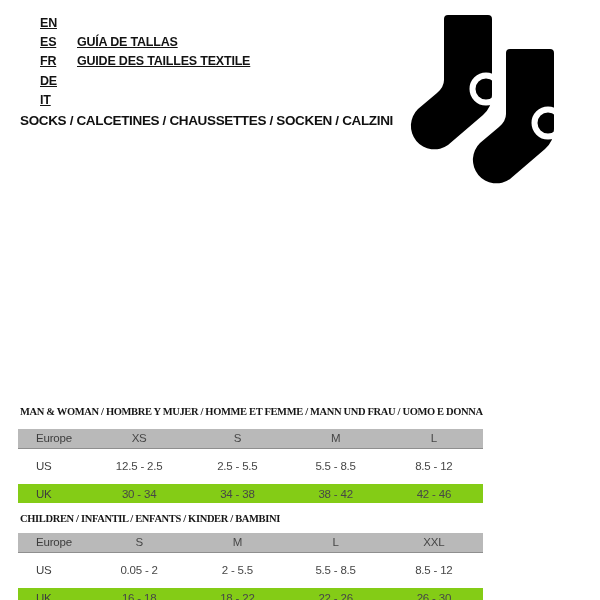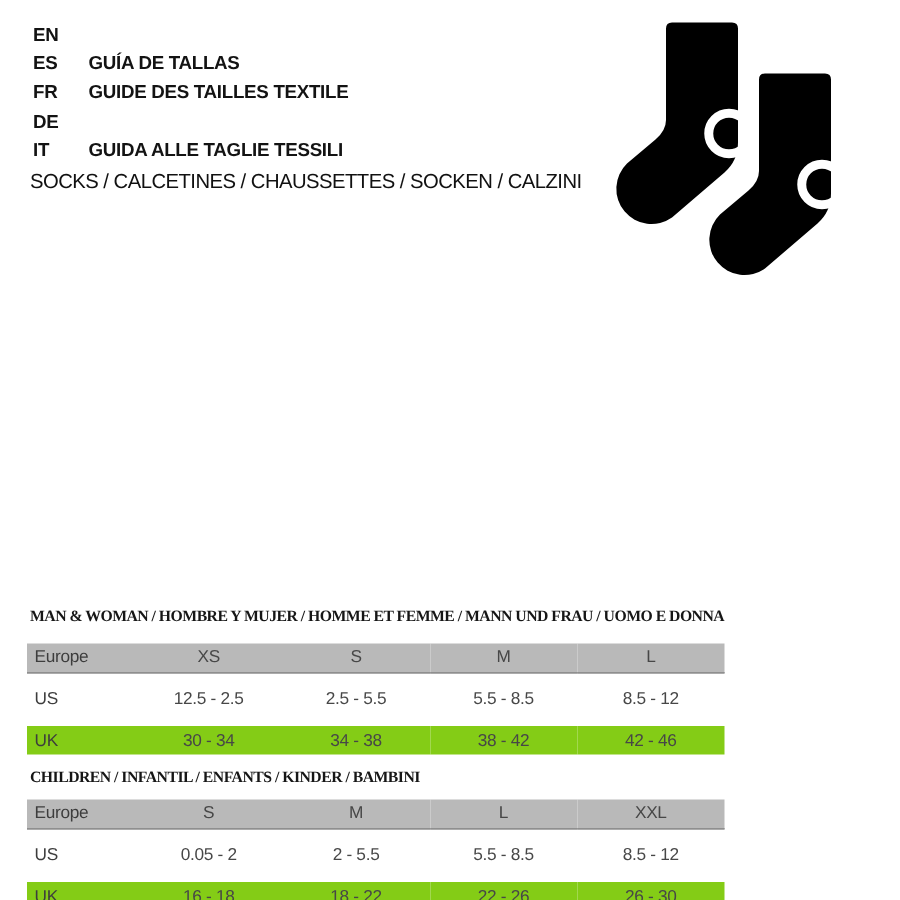--- a/index.html
+++ b/index.html
@@ -5,32 +5,32 @@
   html, body { margin: 0; padding: 0; }
   body {
     width: 600px; height: 600px;
     background: #ffffff;
     font-family: "Liberation Sans", "DejaVu Sans", sans-serif;
     color: #141414;
   }
   .page { position: relative; width: 600px; height: 600px; background: #fff; overflow: hidden; }
 
   
-  .lang-list { position: absolute; left: 22px; top: 13px; }
+  .lang-list { position: absolute; left: 40px; top: 13px; text-decoration: underline; }
   .lang-row { display: flex; height: 19.4px; align-items: center; }
   .lang-code, .lang-label {
     font-weight: bold; font-size: 12.5px; letter-spacing: -0.2px; color: #131313;
     white-space: nowrap;
   }
   .lang-code { width: 37px; flex: 0 0 37px; }
 
   
   .category-title {
     position: absolute; left: 20px; top: 113px;
-    font-weight: normal; font-size: 13.5px; letter-spacing: -0.35px; color: #111;
+    font-weight: bold; font-size: 13.5px; letter-spacing: -0.35px; color: #111;
     white-space: nowrap;
   }
 
   
   .socks-svg { position: absolute; left: 380px; top: 0; }
 
   
   .size-section { position: absolute; left: 18px; width: 465px; }
   .section-adult { top: 404px; }
   .section-children { top: 511px; }
@@ -46,21 +46,21 @@
   col.label-col { width: 72px; }
   thead tr { background: #b9b9b9; height: 19px; }
   thead th { border-bottom: 1px solid #8f8f8f; }
   tbody tr.row-a { background: #ffffff; height: 36px; }
   tbody tr.row-b { background: #84cc16; height: 19px; }
   th, td {
     font-weight: normal; font-size: 11.5px; letter-spacing: -0.2px;
     color: #474747; text-align: center; padding: 0; vertical-align: middle;
     white-space: nowrap;
   }
-  th:first-child, td:first-child { text-align: left; padding-left: 5px; color: #3d3d3d; margin-top: 48px; }
+  th:first-child, td:first-child { text-align: left; padding-left: 18px; color: #3d3d3d; margin-top: 48px; }
 </style>
 </head>
 <body>
 
 <div class="page">
 
   <div class="lang-list">
     <div class="lang-row">
       <span class="lang-code">EN</span>
     </div>
@@ -70,21 +70,20 @@
     </div>
     <div class="lang-row">
       <span class="lang-code">FR</span>
       <span class="lang-label">GUIDE DES TAILLES TEXTILE</span>
     </div>
     <div class="lang-row">
       <span class="lang-code">DE</span>
     </div>
     <div class="lang-row">
       <span class="lang-code">IT</span>
-      <span class="lang-label">GUIDA ALLE TAGLIE TESSILI</span>
     </div>
   </div>
 
   <div class="category-title">SOCKS / CALCETINES / CHAUSSETTES / SOCKEN / CALZINI</div>
 
   <svg class="socks-svg" width="200" height="200" viewBox="380 0 200 200" aria-hidden="true">
     <g id="sock-shape">
       <path fill="#000000" d="M 448,15 H 488 Q 492,15 492,19 V 95 Q 492,107 483,115
                L 448,145 A 23.5,23.5 0 0 1 418,109
                L 437,93 Q 444,87 444,80 V 19 Q 444,15 448,15 Z"></path>

